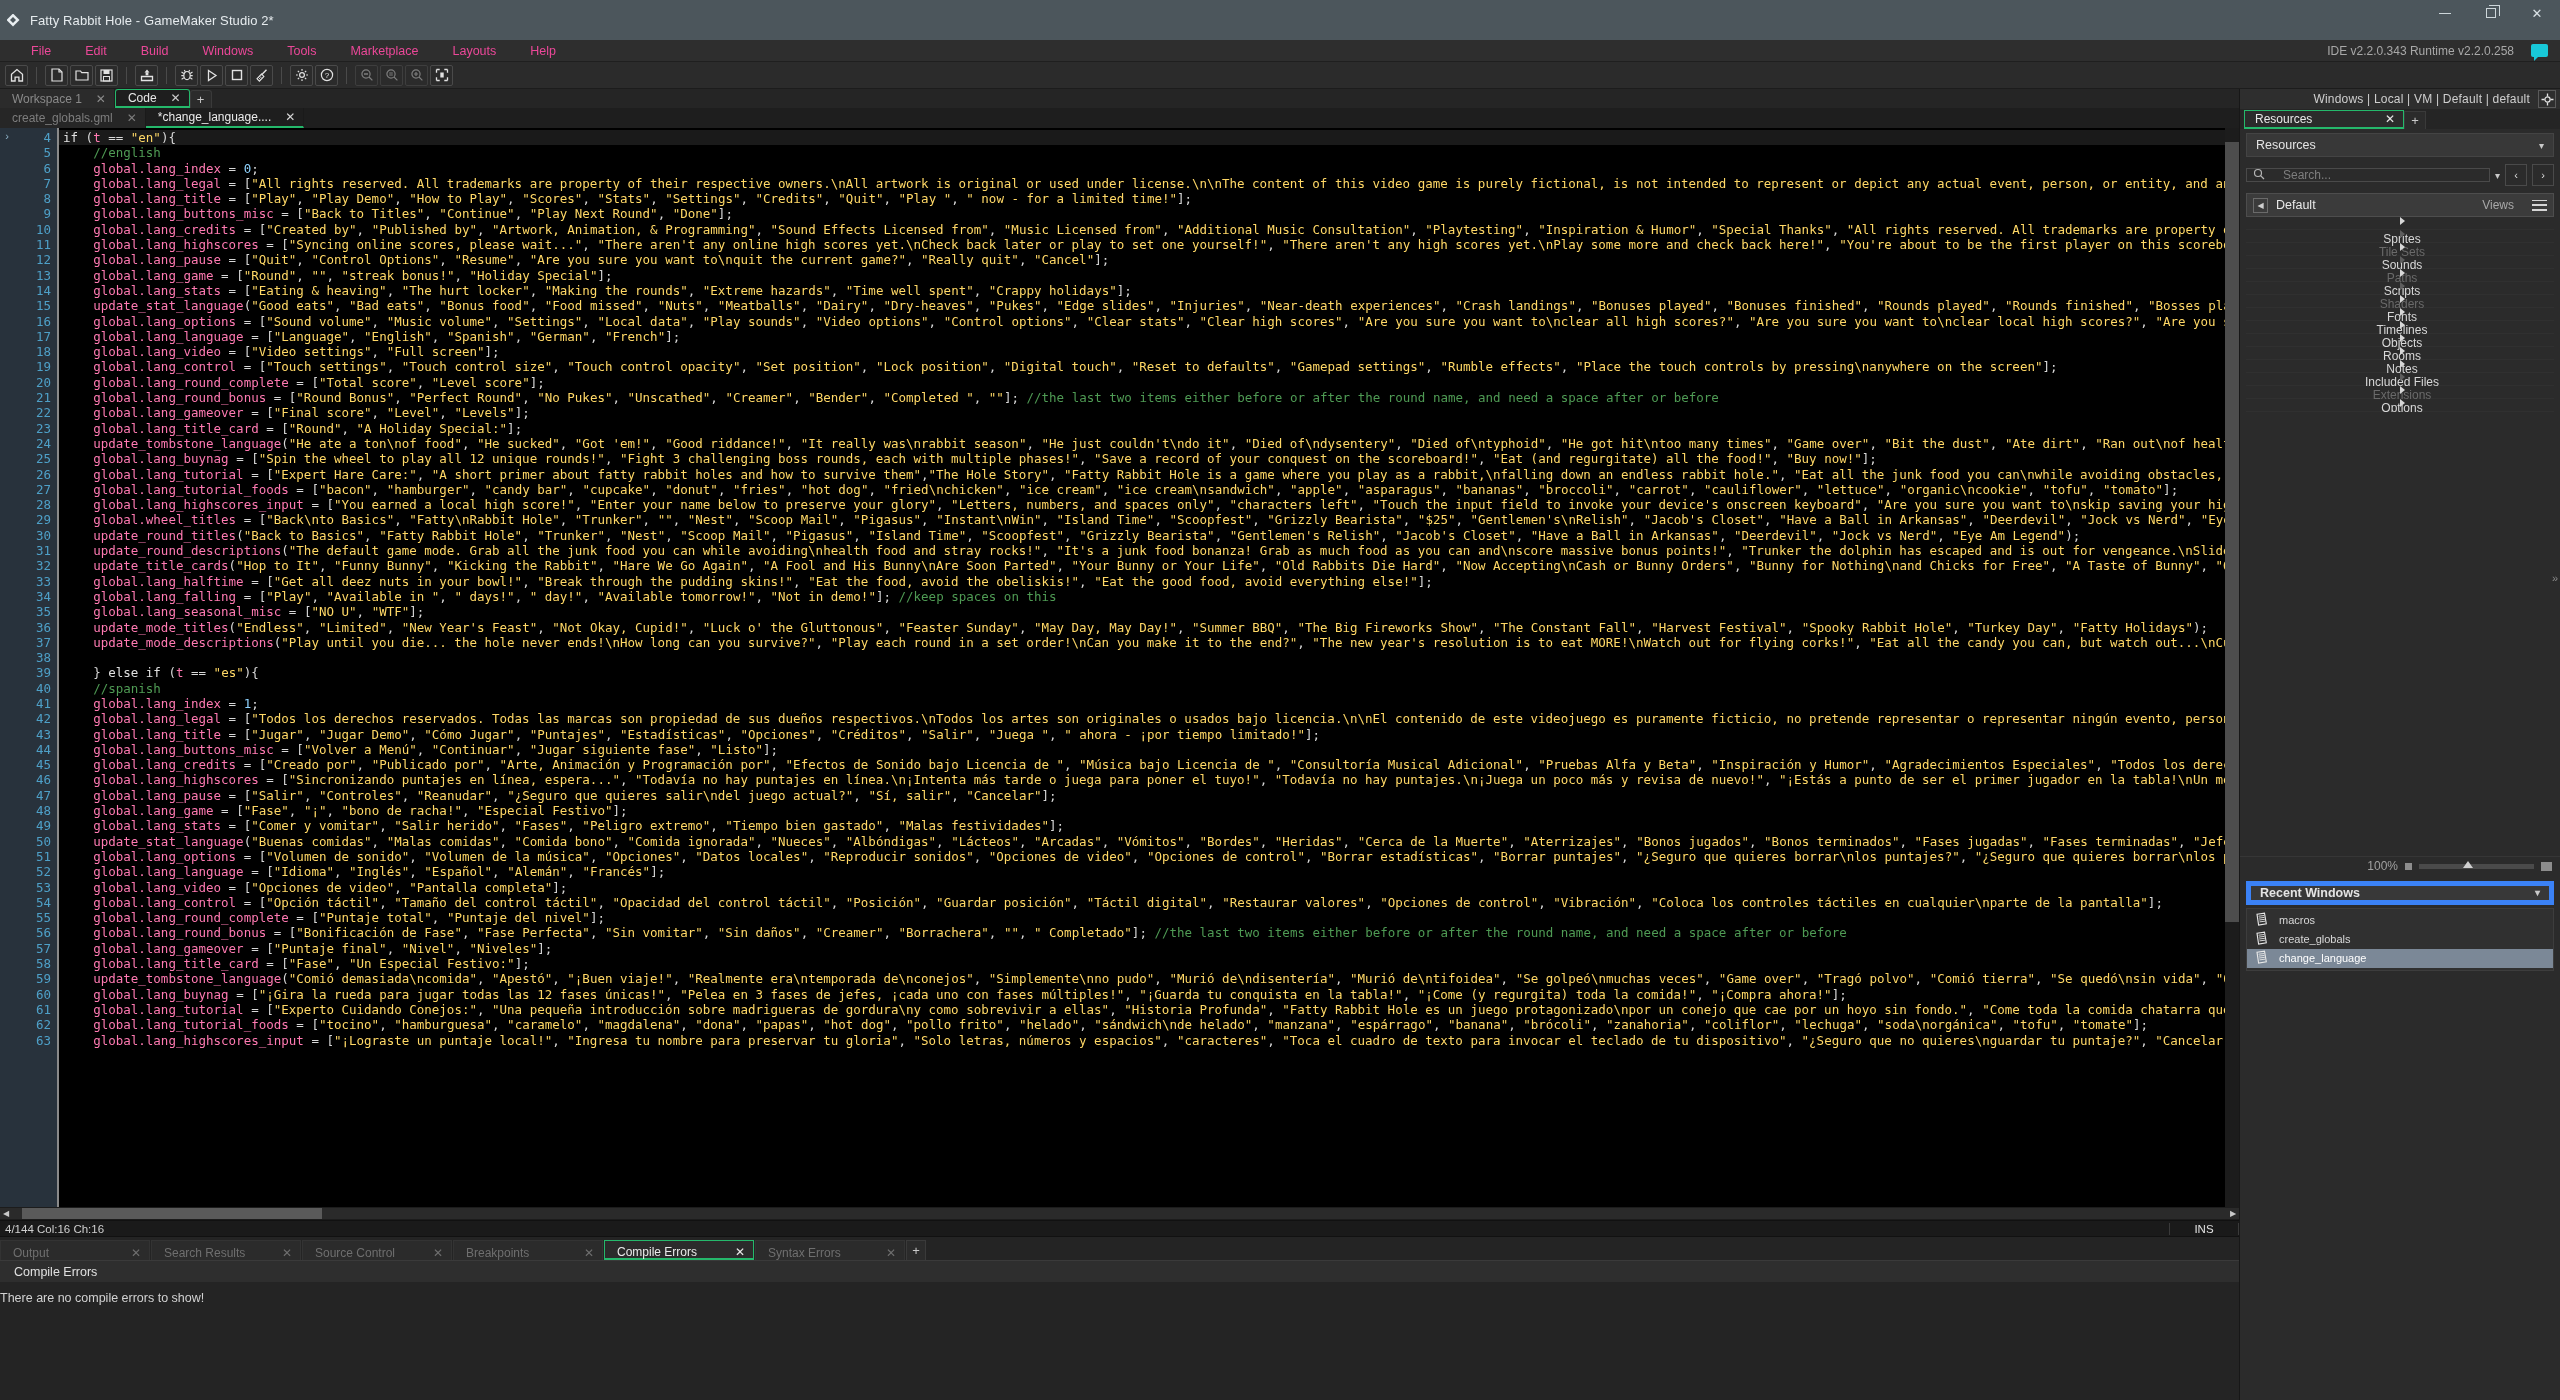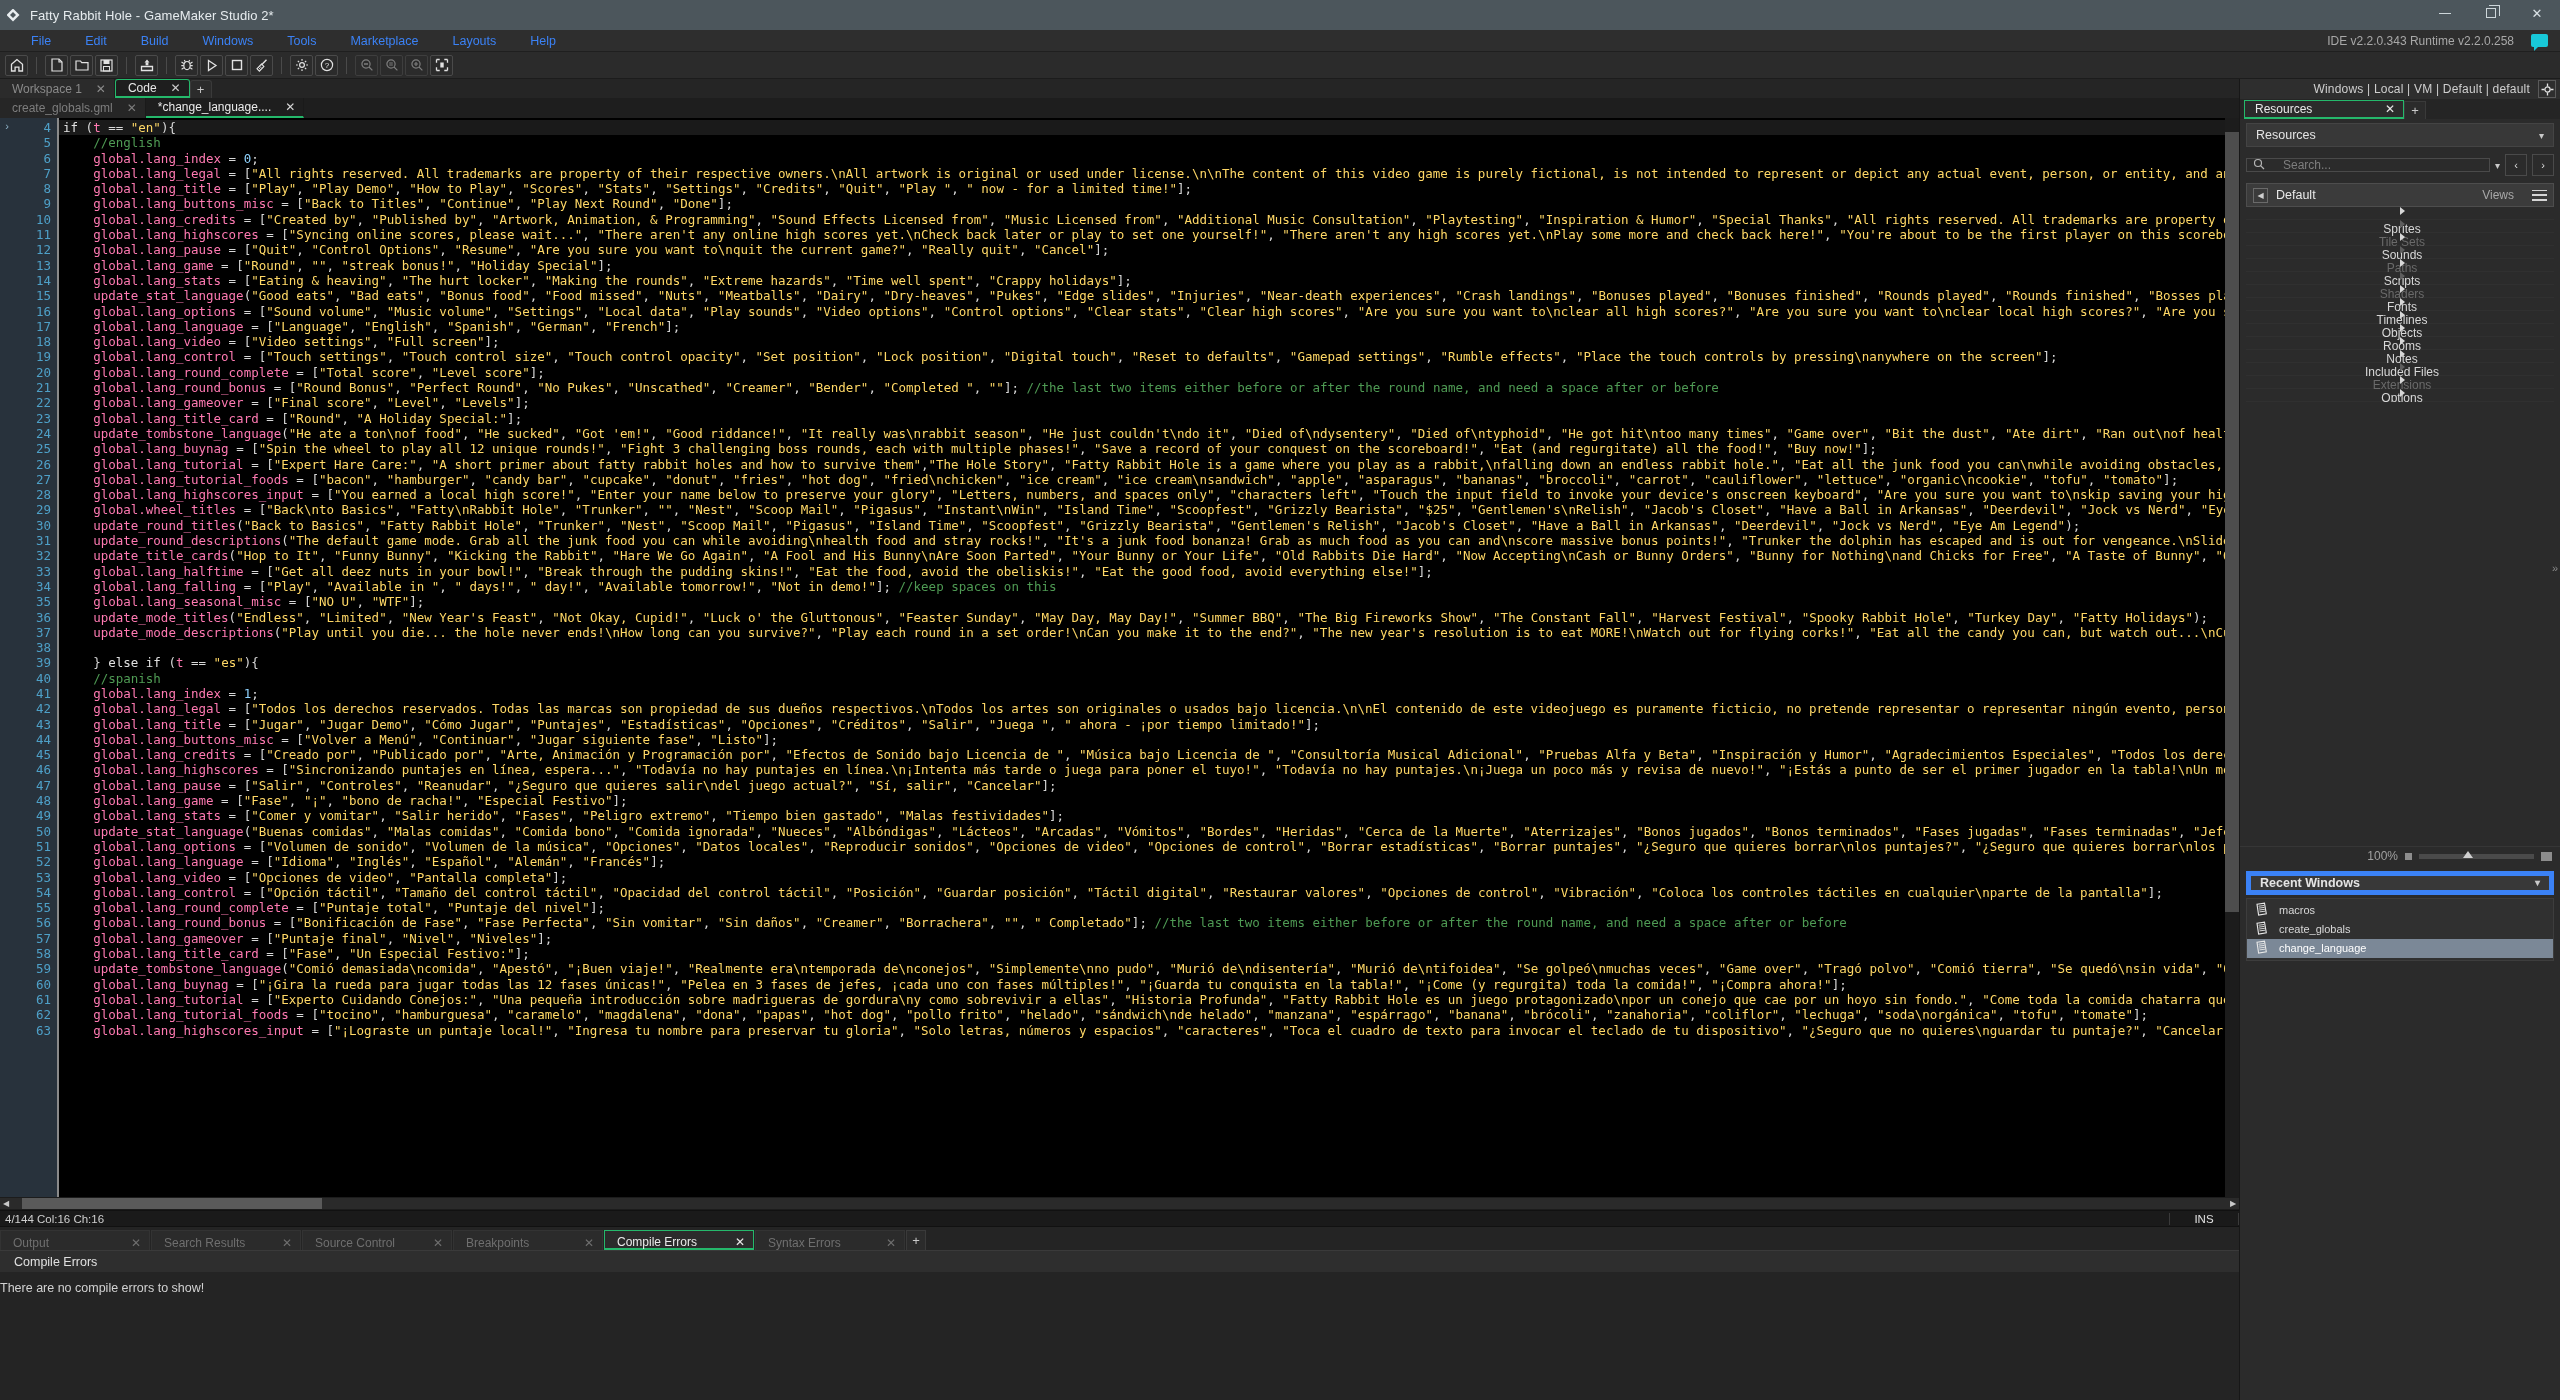--- a/index.html
+++ b/index.html
@@ -6,39 +6,39 @@
   * { box-sizing: border-box; margin:0; padding:0; }
   html,body{
     width:2560px; height:1400px; overflow:hidden;
     background:#242424;
     font-family:"Liberation Sans", sans-serif;
     color:#d4d4d4;
     -webkit-font-smoothing:antialiased;
   }
   
   .titlebar{
-    height:30px; background:#4c565c; display:flex; align-items:center;
+    height:40px; background:#4c565c; display:flex; align-items:center;
     position:relative;
   }
   .tb-icon{ width:26px; height:26px; display:flex; align-items:center; justify-content:center; }
   .gm-logo{ width:13px; height:13px; background:#e9eef1;
     clip-path:polygon(50% 0,100% 50%,50% 100%,0 50%); position:relative; }
   .gm-logo::after{ content:""; position:absolute; left:3.5px; top:3.5px; width:6px;height:6px;
     background:#4c565c; clip-path:polygon(50% 0,100% 50%,50% 100%,0 50%); }
   .tb-title{ font-size:13px; color:#e6ebee; margin-left:4px; letter-spacing:.1px;}
   .win-btns{ position:absolute; right:0; top:0; height:26px; display:flex; }
   .win-btn{ width:46px; height:26px; display:flex; align-items:center; justify-content:center;
     color:#d9e1e5; font-size:13px; }
   .wb-min{ width:12px;height:1px;background:#cdd6da; display:block; }
   .wb-max{ width:10px;height:10px;border:1.3px solid #cdd6da; position:relative;}
   .wb-max::before{content:"";position:absolute;left:2px;top:-4px;width:10px;height:10px;border:1.3px solid #cdd6da;border-bottom:none;border-left:none;}
   
   .menubar{ height:22px; background:#2e2e2e; display:flex; align-items:center; padding-left:14px;
     border-bottom:1px solid #1f1f1f; position:relative;}
-  .menu-item{ font-size:12.5px; color:#3b82f6; padding:0 17px; height:22px; line-height:22px; }
+  .menu-item{ font-size:12.5px; color:#ec4899; padding:0 17px; height:22px; line-height:22px; }
   .ide-ver{ position:absolute; right:46px; top:0; height:22px; line-height:22px;
     font-size:12px; color:#a8a8a8; }
   .chat-ico{ position:absolute; right:12px; top:4px; width:17px; height:13px;
     background:#18c8d8; border-radius:2px; }
   .chat-ico::after{ content:""; position:absolute; left:3px; bottom:-4px; width:0;height:0;
     border-left:5px solid #18c8d8; border-bottom:5px solid transparent;}
   
   .toolbar{ height:27px; background:#2b2b2b; display:flex; align-items:center; padding-left:4px;
     border-bottom:1px solid #1c1c1c; }
   .tool-btn{ width:23px;height:21px; margin:0 1px; border:1px solid #4a4a4a; border-radius:2px;

